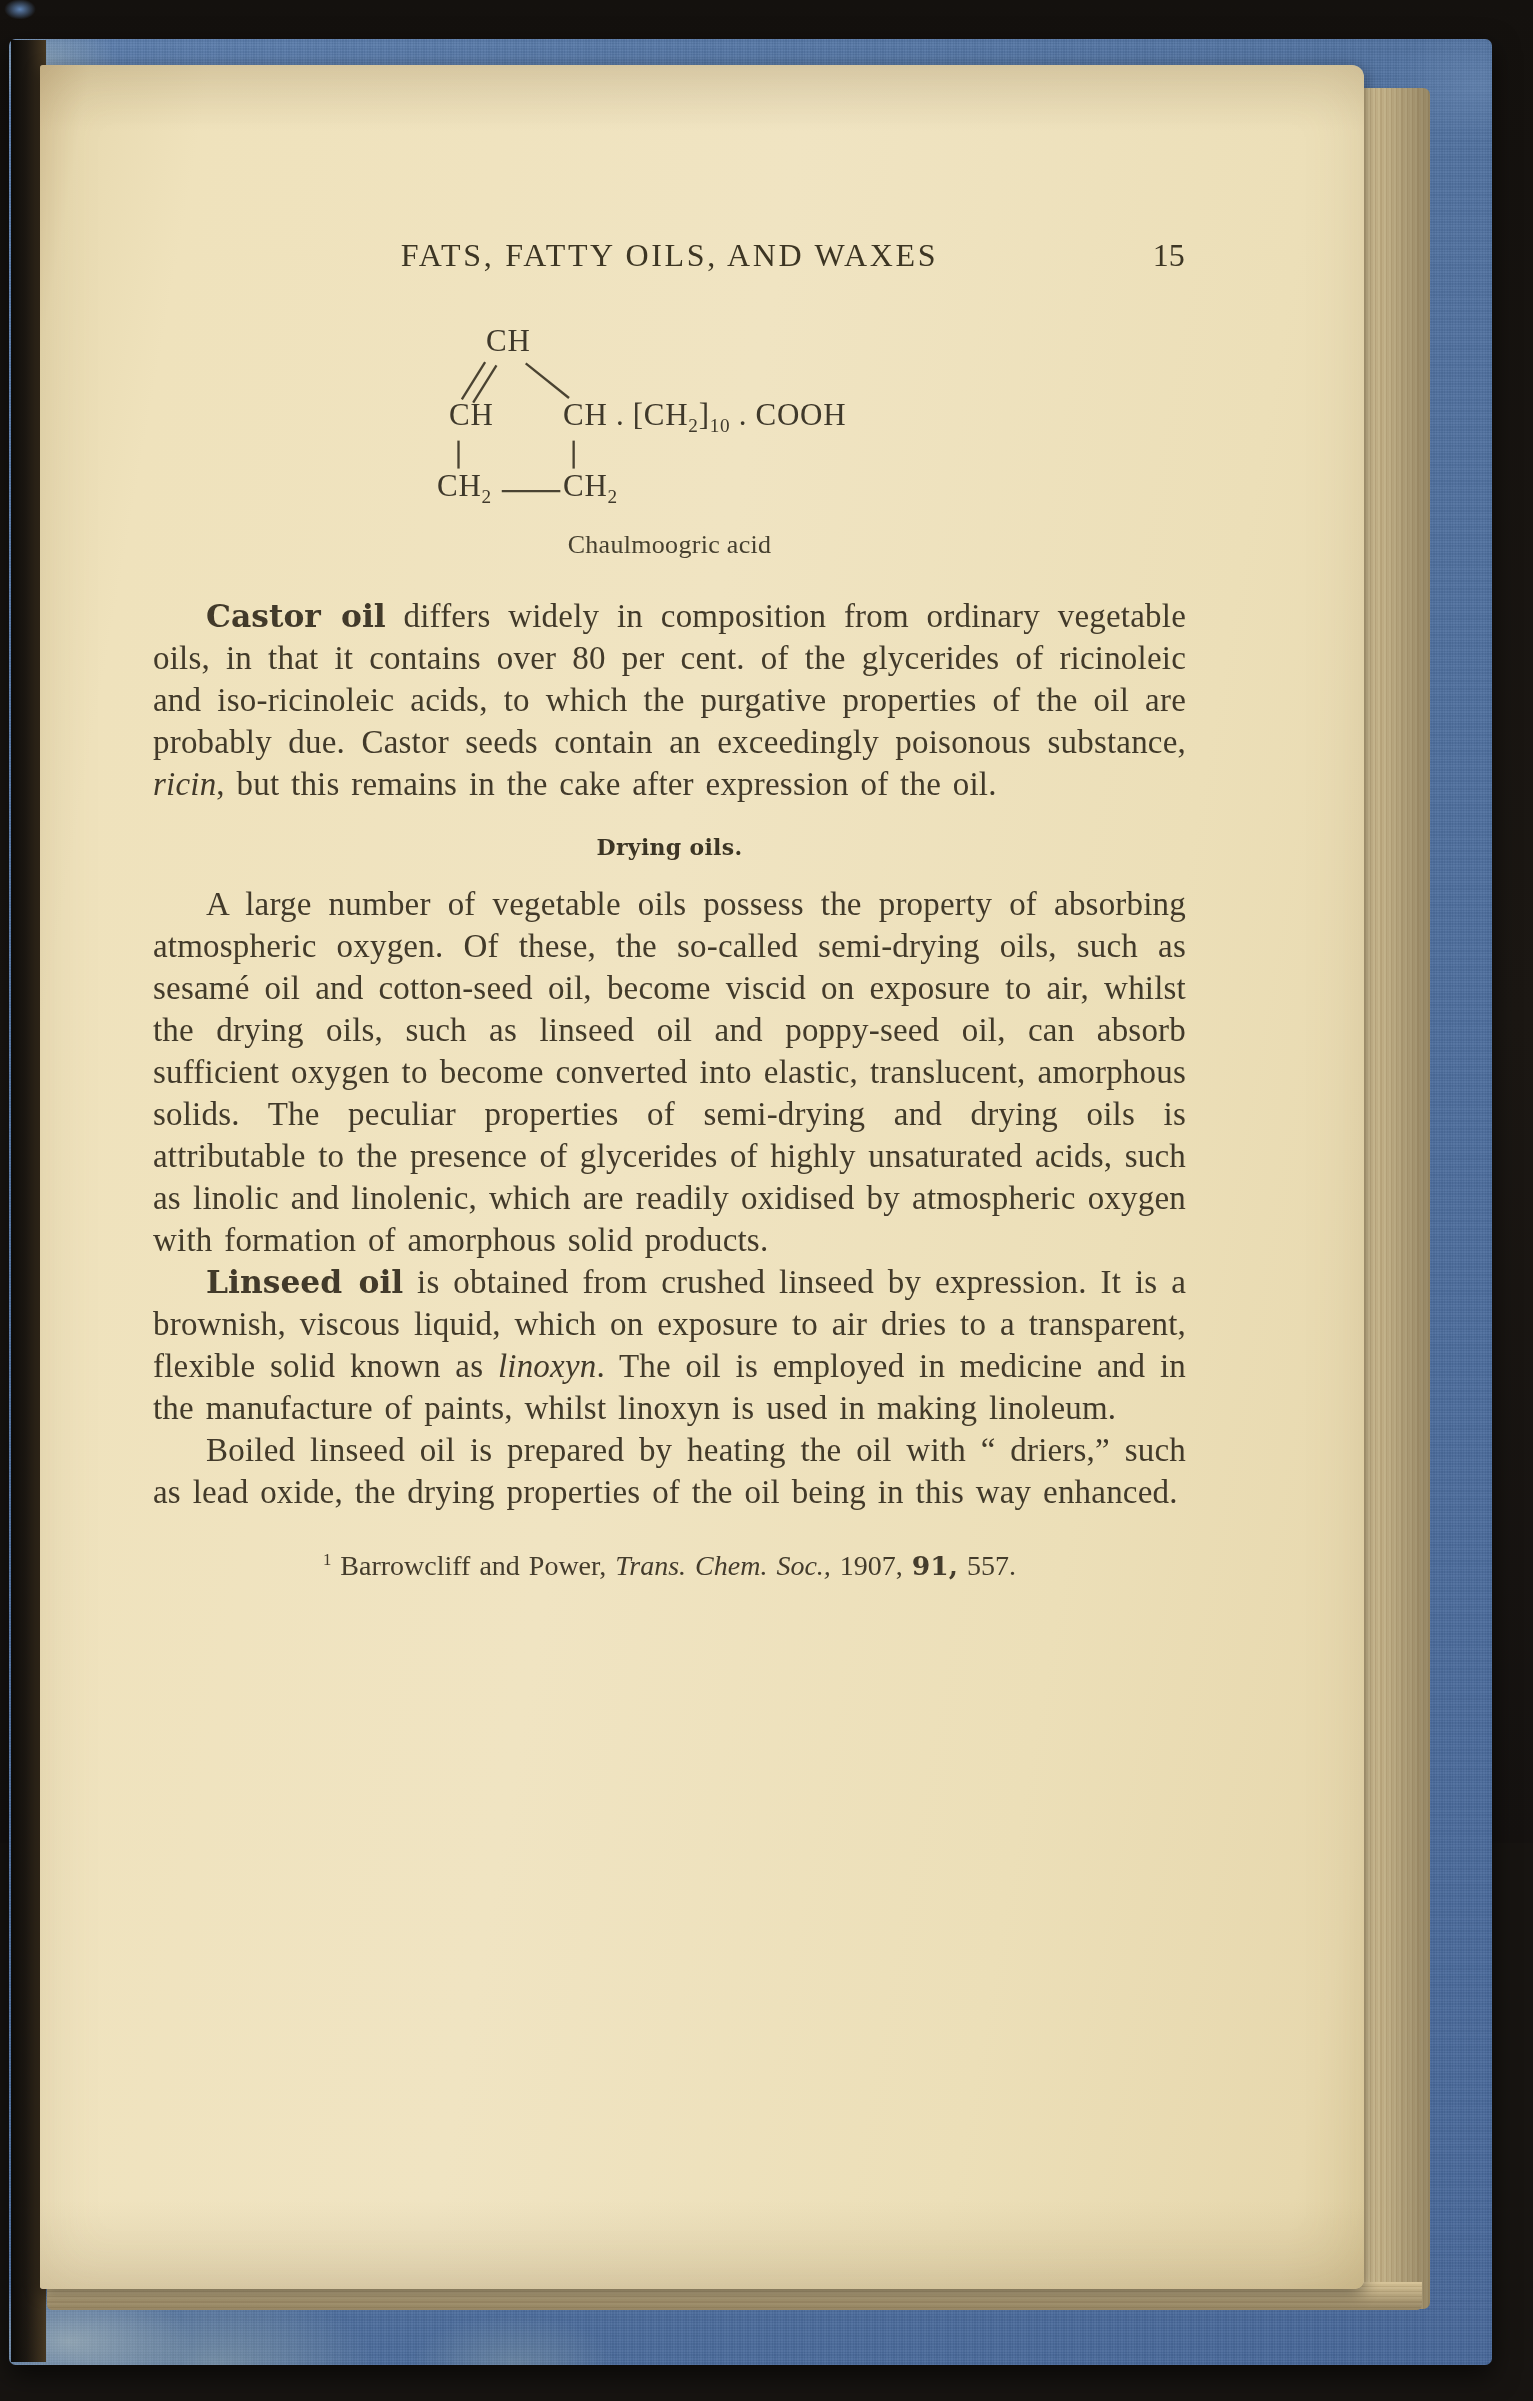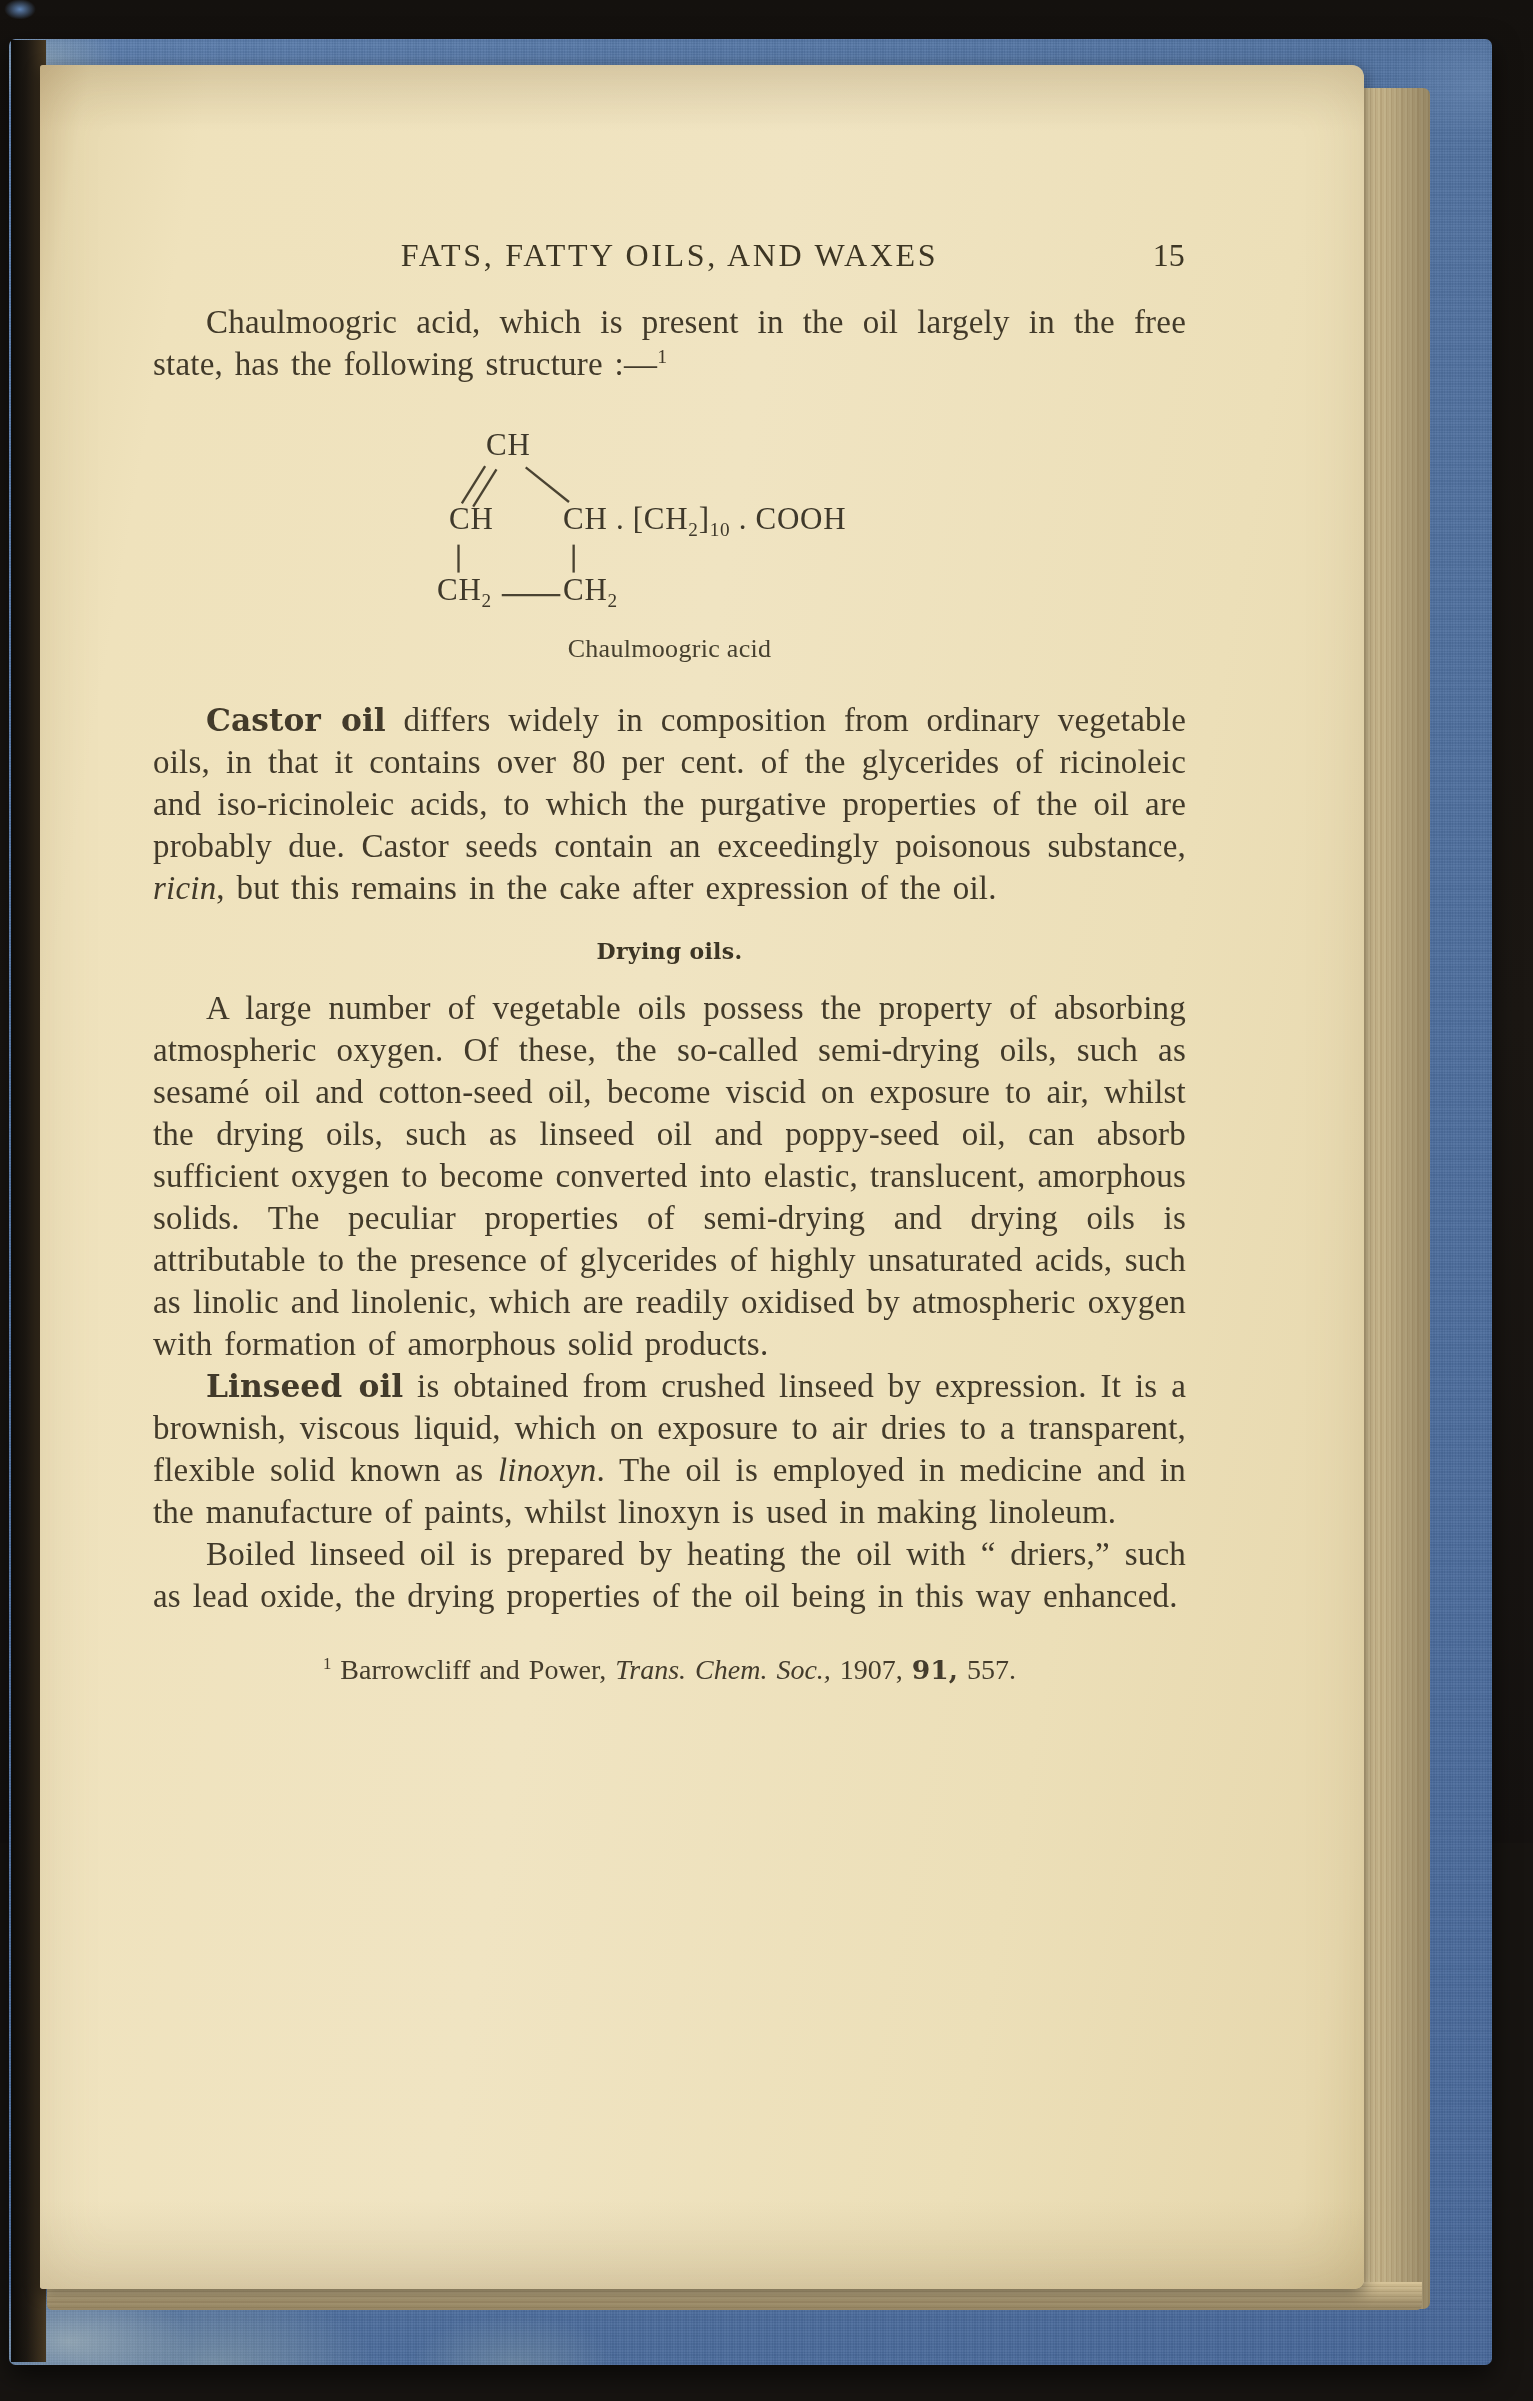--- a/index.html
+++ b/index.html
@@ -127,21 +127,20 @@
   <div class="bottom-edge"></div>
 
   <div class="paper">
     <div class="page-inner">
 
       <div class="pg-header">
         <span class="pg-title">FATS, FATTY OILS, AND WAXES</span>
         <span class="pg-num">15</span>
       </div>
 
-      <p class="para indent intro"><span>Chaulmoogric acid, which is present in the oil largely in the free state, has the following structure :—</span><sup>1</sup></p>
 
       <div class="diagram">
         <svg width="1033" height="200" viewBox="0 0 1552 300">
           <line x1="464" y1="128" x2="499" y2="72" stroke="#4a4332" stroke-width="3.5"></line>
           <line x1="481" y1="133" x2="516" y2="77" stroke="#4a4332" stroke-width="3.5"></line>
           <line x1="560" y1="74" x2="625" y2="126" stroke="#4a4332" stroke-width="3.5"></line>
           <line x1="459" y1="190" x2="459" y2="232" stroke="#4a4332" stroke-width="3.5"></line>
           <line x1="632" y1="190" x2="632" y2="232" stroke="#4a4332" stroke-width="3.5"></line>
           <line x1="524" y1="266" x2="612" y2="266" stroke="#4a4332" stroke-width="3.5"></line>
         </svg>

